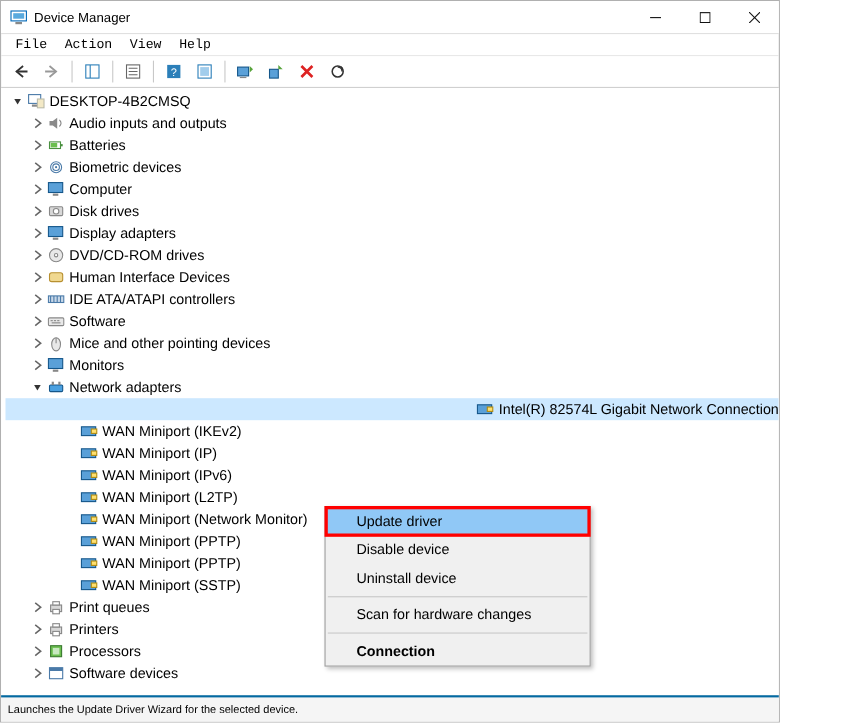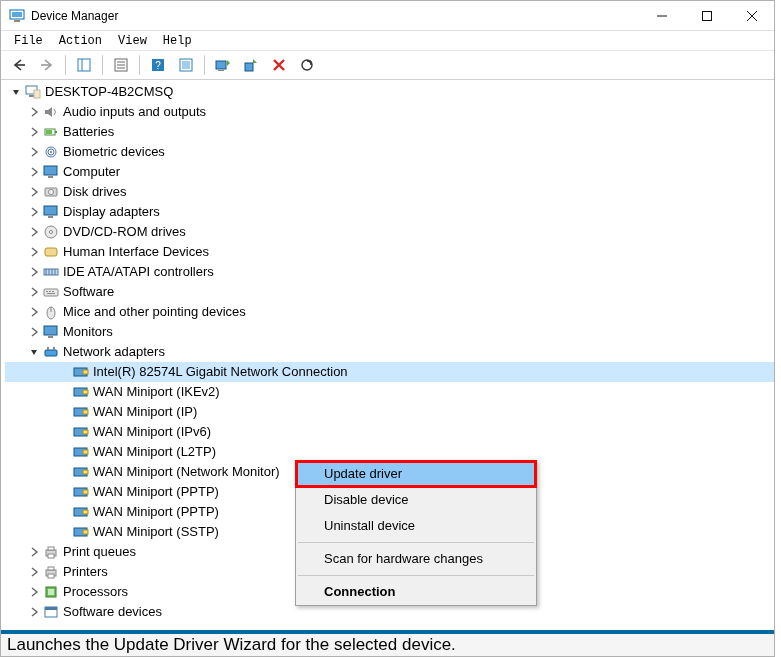--- a/index.html
+++ b/index.html
@@ -6,21 +6,21 @@
     margin: 0;
     padding: 0;
     font-family: "Segoe UI", Tahoma, sans-serif;
     font-size: 12px;
     background: #fff;
     width: 781px;
     height: 657px;
     overflow: hidden;
   }
   .window {
-    width: 775px;
+    width: 709px;
     height: 657px;
     border: 1px solid #b0b0b0;
     box-sizing: border-box;
     display: flex;
     flex-direction: column;
     position: relative;
   }
   .titlebar {
     height: 29px;
     background: #fff;
@@ -115,28 +115,29 @@
     margin-right: 4px;
     display:inline-flex;
     align-items:center;
     justify-content:center;
   }
   .lvl-0 { padding-left: 4px; }
   .lvl-1 { padding-left: 22px; }
   .lvl-2 { padding-left: 52px; }
   .selected {
     background: #cce8ff;
+    justify-content: flex-end;
   }
   .statusbar {
     height: 22px;
-    border-top: 4px solid #0369a1;
+    border-top: 2px solid #0369a1;
     display:flex;
     align-items:center;
     padding: 0 6px;
-    font-size: 17px;
+    font-size: 10px;
     background:#f5f5f5;
   }
 
   
   .ctx {
     position: absolute;
     left: 281px;
     top: 380px;
     width: 240px;
     background: #f0f0f0;

